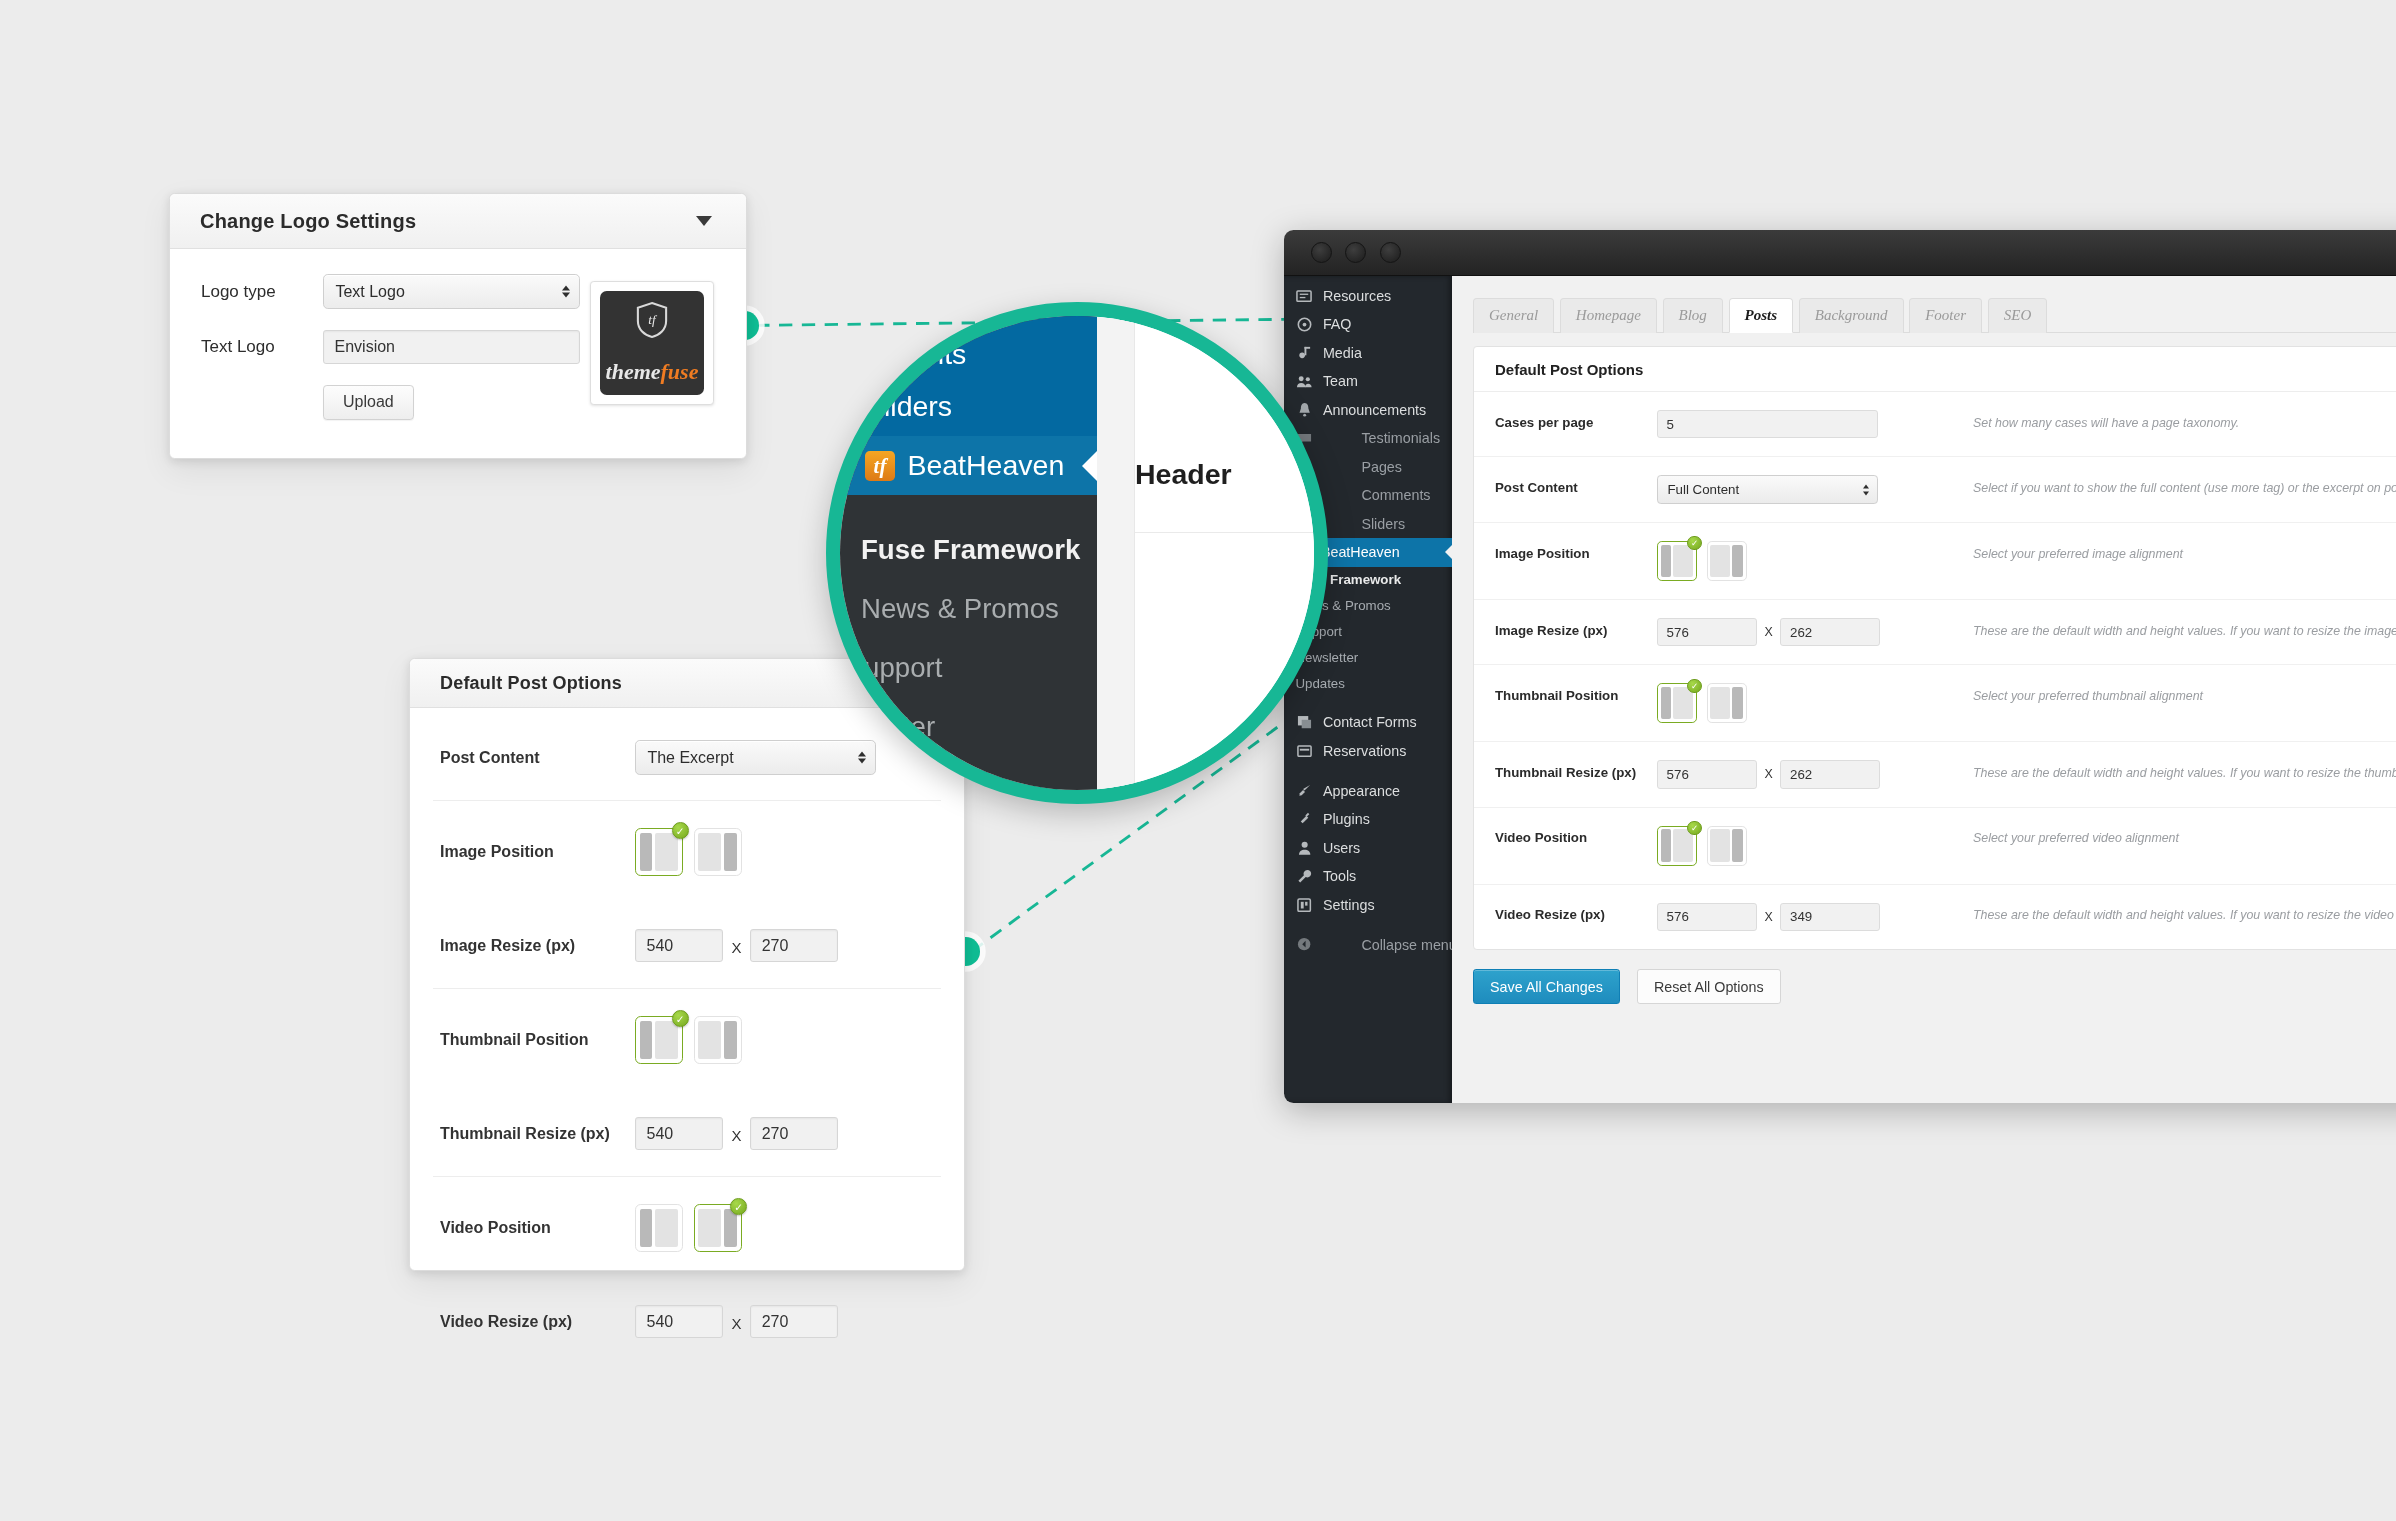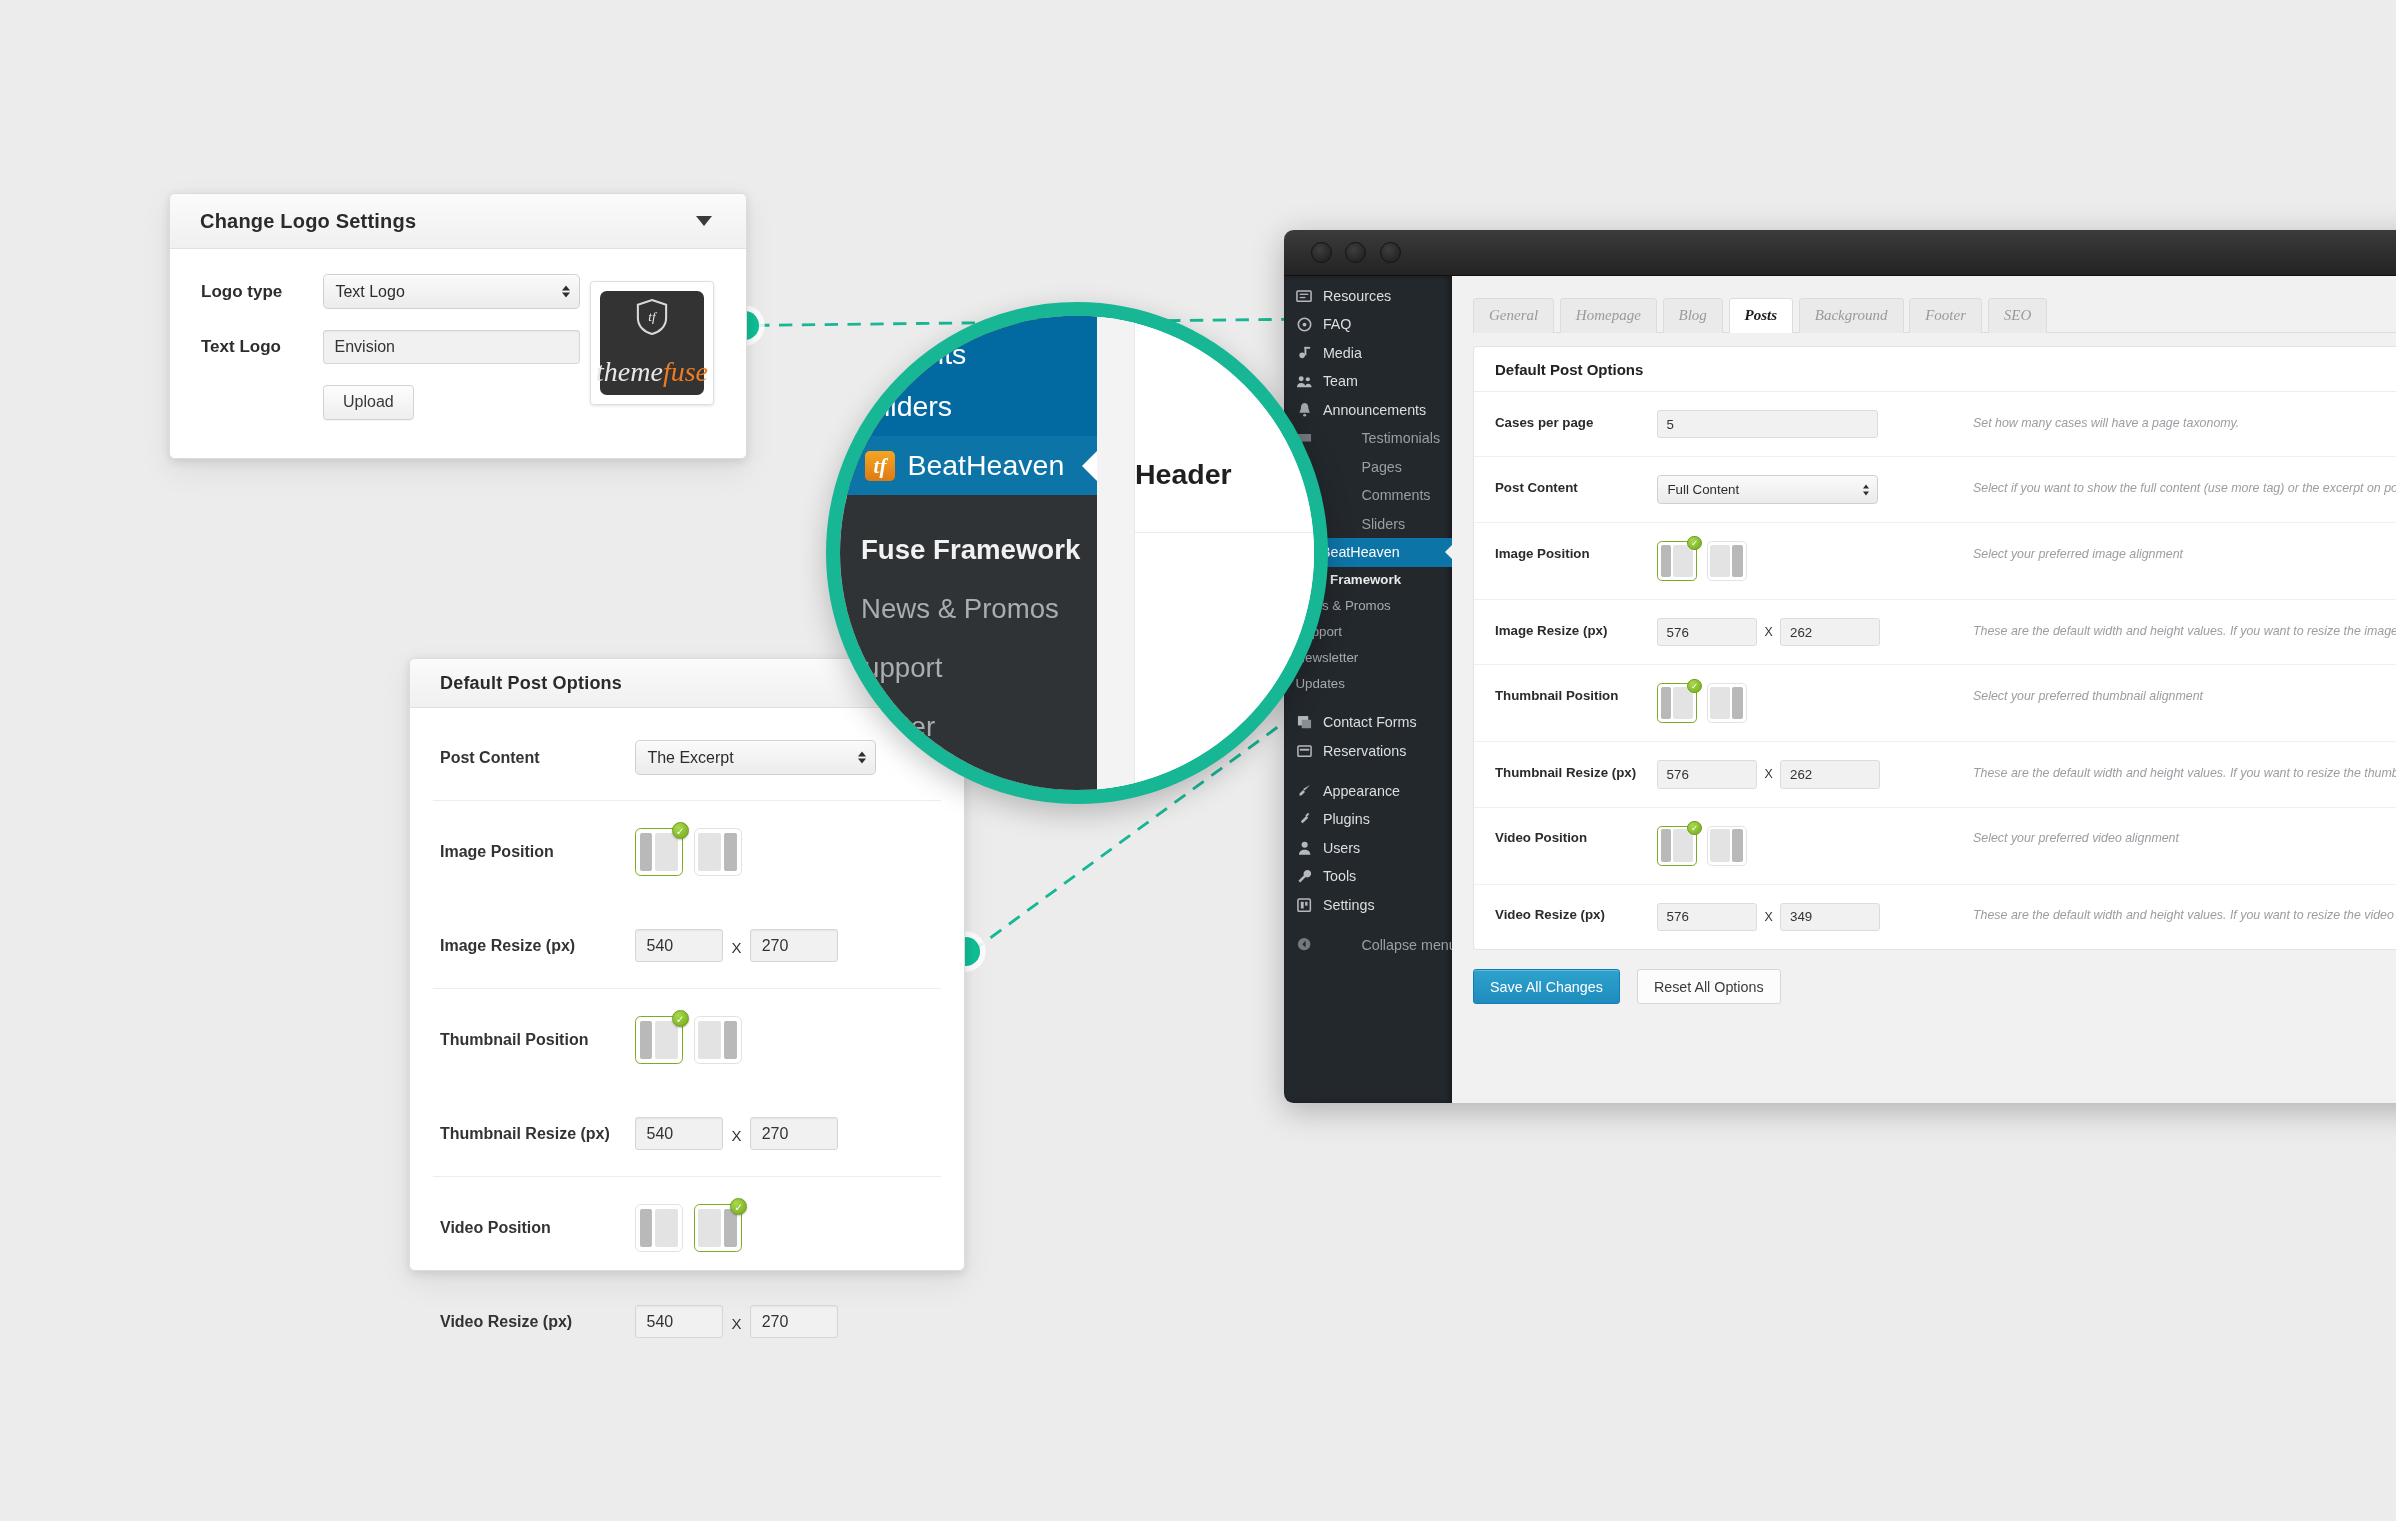--- a/index.html
+++ b/index.html
@@ -102,34 +102,34 @@
     background: radial-gradient(circle at 35% 30%, #a7d94a, #76a81f);
     border:1px solid #6d9c1c;
     color:#fff; font-size:10.5px; line-height:16px; text-align:center;
     box-shadow:0 1px 1.9px rgba(0,0,0,.25);
   }
 
   
   #logo-panel { left:169px; top:193px; width:578px; height:266px; }
   #logo-panel .body { padding: 25px 0 0 0; }
   #logo-panel .r { display:flex; align-items:center; padding-left:31px; margin-bottom:21px; }
-  #logo-panel .lbl { width:122px; font-size:17px; font-weight:bold; color:#2d2d2d; }
+  #logo-panel .lbl { width:122px; font-size:17px; font-weight:normal; color:#2d2d2d; }
   .logo-thumb {
     position:absolute; left:590px; top:281px;
     width:124px; height:124px; background:#fff;
     border:1px solid #dedede; border-radius:3.8px;
     padding:8.6px; box-shadow:0 1px 2.9px rgba(0,0,0,.12);
   }
   .logo-inner {
     width:100%; height:100%; background:#333; border-radius:6.7px;
     display:flex; flex-direction:column; align-items:center; justify-content:center;
   }
   .shield { width:32px; height:38px; position:relative; }
   .shield svg { display:block; }
-  .tf-word { font-family:"Liberation Serif", serif; font-style:italic; font-size:28px; margin-top:20px; }
+  .tf-word { font-family:"Liberation Serif", serif; font-style:italic; font-size:22px; margin-top:20px;font-weight:bold; }
   .tf-word .a { color:#e7e7e7; }
   .tf-word .b { color:#f07c22; }
 
   
   #post-panel { left:409px; top:658px; width:556px; height:613px; }
   #post-panel .body { padding-top: 7.6px; }
   #post-panel .row { height: 84px; align-items:center; }
   #post-panel .row.tall { height: 103px; }
   #post-panel .row-label { width:195px; padding-top:0; }
 

